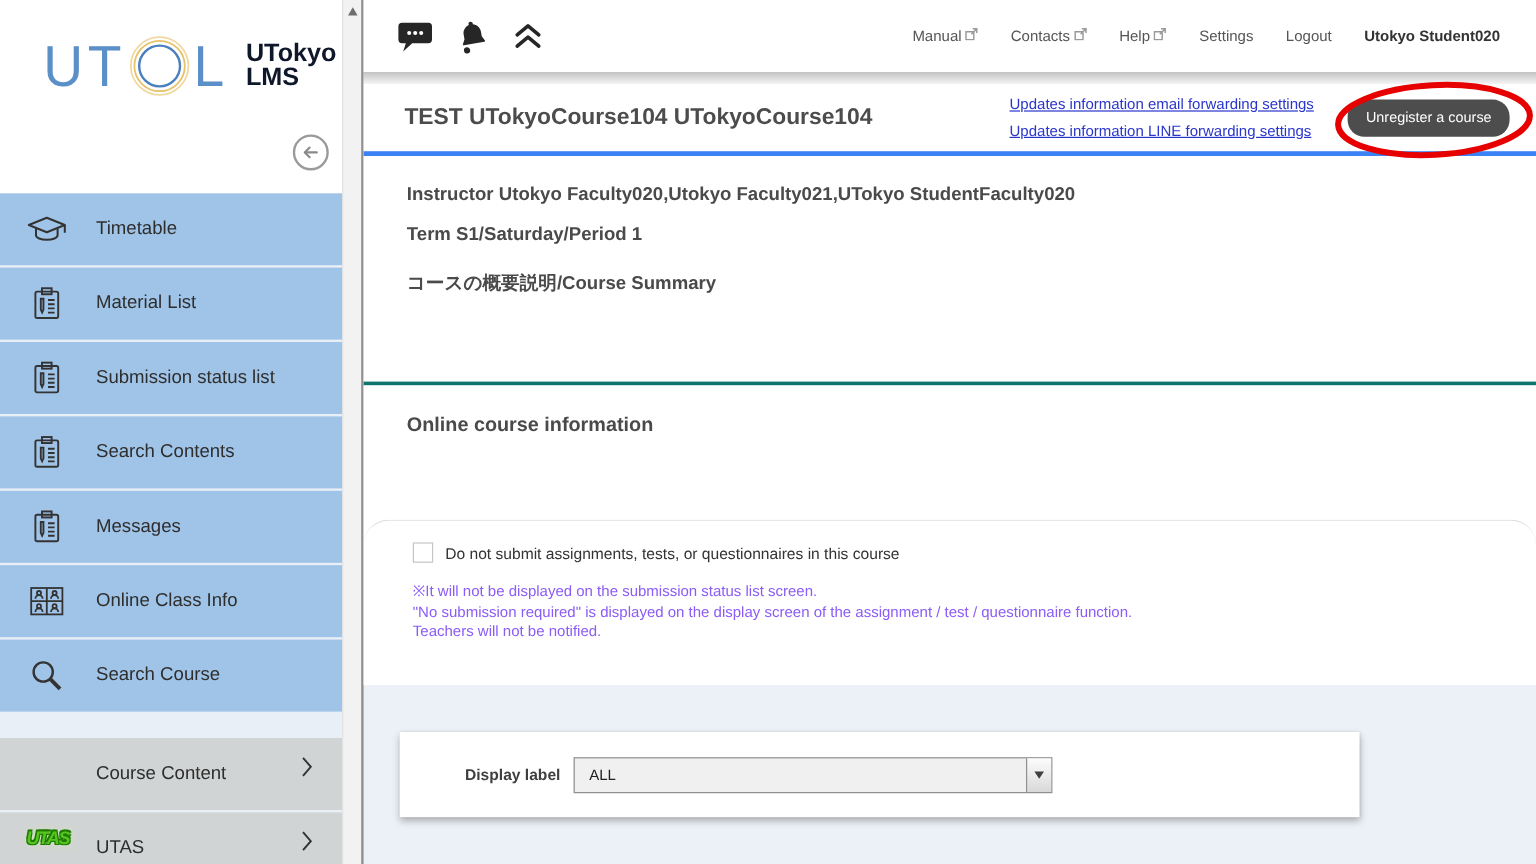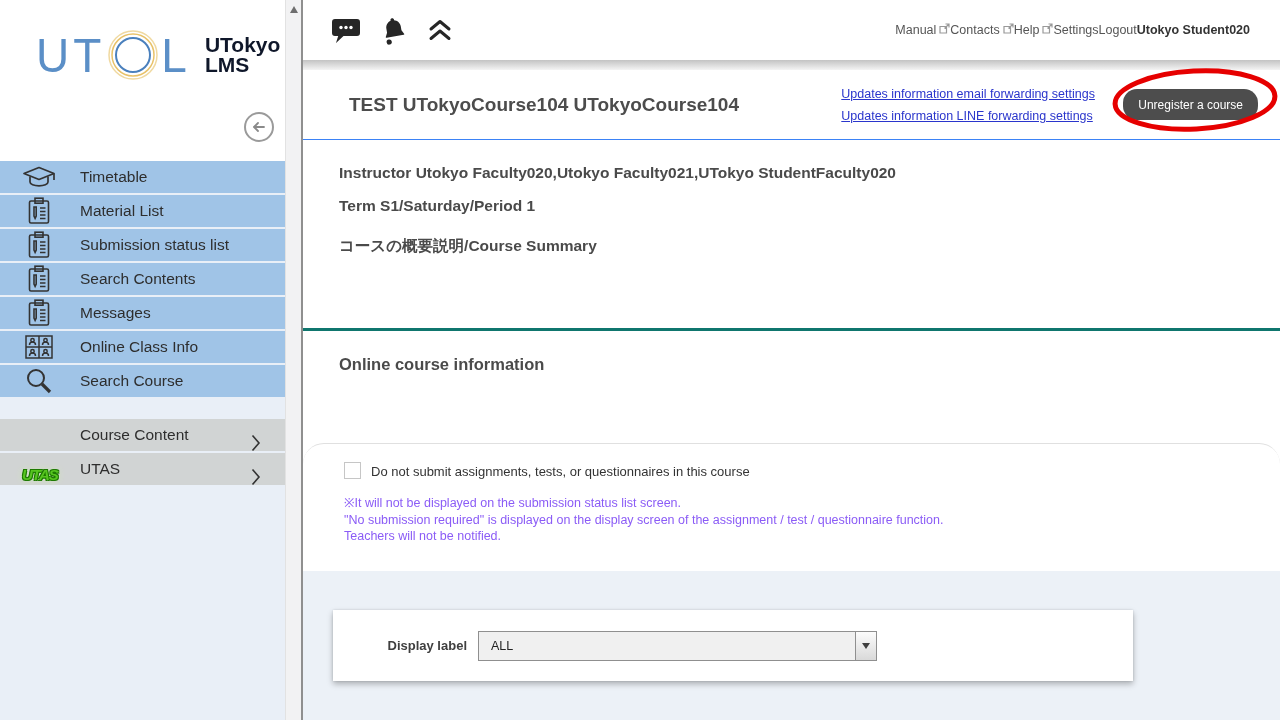--- a/index.html
+++ b/index.html
@@ -12,21 +12,21 @@
   .logo-area { height:161px; background:#fff; position:relative; }
   .logo-row { position:absolute; left:36px; top:28px; display:flex; align-items:center; }
   .logo-letters { font-size:46px; color:#5b8fc7; letter-spacing:4px; font-weight:400;
                   transform:scaleY(1.05); }
   .logo-o { margin:0 2px; }
   .logo-sub { margin-left:14px; color:#0f172a; font-size:21px; line-height:20px;font-weight:bold; }
   .collapse-btn { position:absolute; right:11px; top:112px; width:30px; height:30px;
                   border:2px solid #9a9a9a; border-radius:50%; background:#fff;
                   display:flex; align-items:center; justify-content:center; cursor:pointer; }
   .menu { }
-  .menu-item { height:32px; margin-bottom:2px; background:#a0c4e7; display:flex;
+  .menu-item { height:60px; margin-bottom:2px; background:#a0c4e7; display:flex;
                align-items:center; padding-left:22px; cursor:pointer; }
   .menu-item .mi-icon { width:34px; display:flex; justify-content:center; }
   .menu-item .mi-label { margin-left:24px; font-size:15.5px; color:#2e2e2e; }
   .menu-gap { height:20px; }
   .menu-item.gray { background:#d1d4d4; position:relative; }
   .menu-item.gray .mi-label { margin-left:0; padding-left:58px; }
   .chev { position:absolute; right:24px; top:15px; }
   .utas-badge { position:absolute; left:22px; top:13px; font-size:15px; font-weight:800;
                 font-style:italic; letter-spacing:-1px; color:#57c520;
                 text-shadow:-1px -1px 0 #1d7a00, 1px -1px 0 #1d7a00, -1px 1px 0 #1d7a00,
@@ -38,28 +38,28 @@
   .scroll-up-arrow { width:0; height:0; border-left:4.5px solid transparent;
                      border-right:4.5px solid transparent; border-bottom:7px solid #6e6e6e;
                      margin:6px auto 0; }
 
   
   .main { position:absolute; left:301px; top:0; width:979px; height:720px;
           border-left:2px solid #8f8f8f; background:#ecf1f7; }
   .topbar { height:60px; background:#fff; display:flex; align-items:center; padding:0 30px 0 28px; }
   .tb-icon { margin-right:19px; cursor:pointer; display:flex; align-items:center; }
   .tb-bell { transform:rotate(-10deg); }
-  .tb-right { margin-left:auto; display:flex; align-items:flex-start; }
+  .tb-right { margin-left:auto; display:flex; align-items:flex-start; gap:27px; }
   .tb-link { font-size:12.5px; color:#555; cursor:pointer; display:flex; align-items:flex-start; gap:3px; }
   .tb-user { font-size:12.5px; font-weight:bold; color:#333; }
   .shadow-band { height:10px; background:linear-gradient(#c3c3c3,#f4f4f4); }
 
   .panel { background:#fff; height:501px; }
-  .panel-header { height:70px; display:flex; align-items:center; padding-left:46px;
-                  border-bottom:1px solid #3b82f6; }
+  .panel-header { height:60px; display:flex; align-items:center; padding-left:34px;
+                  border-bottom:4px solid #3b82f6; }
   .course-title { font-size:19px; font-weight:bold; color:#4c4c4c; white-space:nowrap; }
   .hdr-links { margin-left:auto; width:268px; display:flex; flex-direction:column; gap:8px; }
   .hdr-link { font-size:12.5px; color:#2a35cc; text-decoration:underline; cursor:pointer; white-space:nowrap; }
   .unregister-btn { margin:0 22px 0 14px; height:31px; padding:0 15px; background:#4d4d4d;
                     color:#fff; font-size:12px; border:none; border-radius:14px; cursor:pointer;
                     font-family:"Liberation Sans",sans-serif; white-space:nowrap; position:relative; z-index:2; }
   .red-ellipse { position:absolute; left:806px; top:66px; width:172px; height:68px;
                  pointer-events:none; z-index:5; }
 
   .info-section { height:188px; padding:24px 0 0 36px; }

